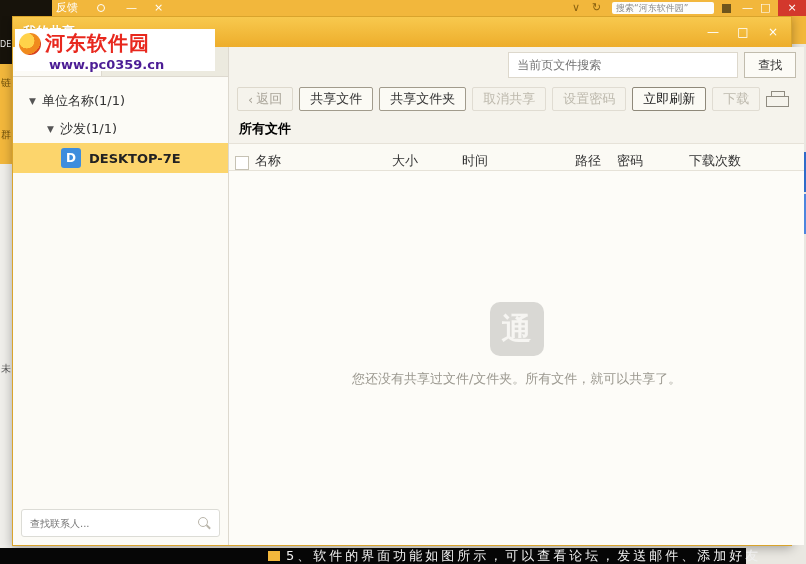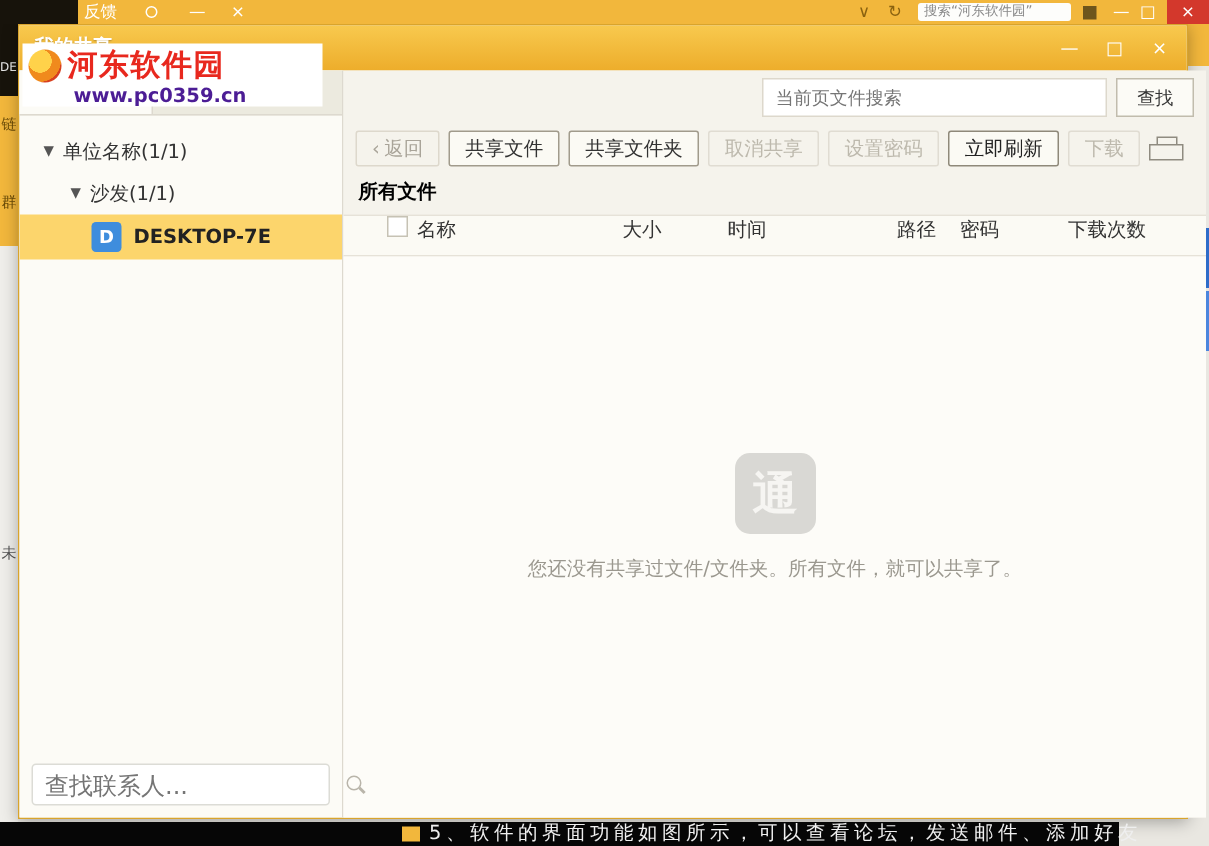--- a/index.html
+++ b/index.html
@@ -79,21 +79,21 @@
   .tree-item { height:28px; display:flex; align-items:center; font-size:13px; color:#333; cursor:default; }
   .tree-item .caret { font-size:9px; color:#555; margin-right:6px; }
   .ti-0 { padding-left:16px; }
   .ti-1 { padding-left:34px; }
   .tree-selected { height:30px; background:#fcd56c; display:flex; align-items:center; padding-left:48px; gap:8px;
                    font-weight:bold; font-size:13px; color:#222; cursor:default; }
   .d-icon { width:20px; height:20px; background:#3e8ddd; border-radius:3px; color:#fff; font-size:12px;
             font-weight:bold; text-align:center; line-height:20px; flex:0 0 20px; }
   .contact-search { margin:8px; height:28px; border:1px solid #dcdcd6; background:#fff; border-radius:3px;
                     display:flex; align-items:center; padding:0 8px; }
-  .contact-search input { border:0; outline:0; flex:1; font-size:16px; color:#555; background:transparent;
+  .contact-search input { border:0; outline:0; flex:1; font-size:10px; color:#555; background:transparent;
                           font-family:inherit; }
   .magnifier { width:14px; height:14px; position:relative; flex:0 0 14px; }
   .magnifier::before { content:""; position:absolute; left:1px; top:1px; width:8px; height:8px;
                        border:1.5px solid #b9b5aa; border-radius:50%; }
   .magnifier::after { content:""; position:absolute; left:9px; top:10px; width:5px; height:1.5px;
                       background:#b9b5aa; transform:rotate(45deg); }
 
   
   .right-panel { flex:1 1 auto; display:flex; flex-direction:column; background:#f5f3ec; }
   .search-row { height:36px; display:flex; align-items:center; justify-content:flex-end; padding:0 8px; gap:6px; }
@@ -106,22 +106,22 @@
             font-family:inherit; display:flex; align-items:center; gap:3px; cursor:default; white-space:nowrap; }
   .tb-muted { border:1px solid #ddd8cc; color:#a9a499; }
   .tb-on { border:1px solid #a19b8c; color:#333; background:#fbfaf4; }
   .tb-primary { border:1px solid #8f897a; color:#222; background:#fbfaf4; }
   .tb-disabled { border:1px solid #e0dcd2; color:#bdb9ad; }
   .printer { width:22px; height:16px; position:relative; margin-left:auto; margin-right:8px; }
   .printer::before { content:""; position:absolute; left:5px; top:0; width:12px; height:5px; border:1.5px solid #8f8b80; }
   .printer::after { content:""; position:absolute; left:0; top:5px; width:21px; height:9px; border:1.5px solid #8f8b80;
                     background:#f5f3ec; }
   .section-row { height:28px; line-height:28px; padding-left:10px; font-size:13px; font-weight:bold; color:#000000; }
-  .thead { height:28px; display:flex; align-items:flex-start; background:#fbfaf4;
-           border-top:1px solid #e6e2d8; border-bottom:1px solid #e6e2d8; font-size:13px; color:#333;padding-left:23px; }
+  .thead { height:28px; display:flex; align-items:flex-end; background:#fbfaf4;
+           border-top:1px solid #e6e2d8; border-bottom:1px solid #e6e2d8; font-size:13px; color:#333; }
   .cb { width:14px; height:14px; border:1px solid #c6c2b4; background:#fff; margin:0 6px; flex:0 0 14px; }
   .th { white-space:nowrap; overflow:hidden; }
   .th-c0 { width:137px; } .th-c1 { width:70px; } .th-c2 { width:113px; }
   .th-c3 { width:42px; } .th-c4 { width:72px; } .th-c5 { flex:1; }
   .content { flex:1 1 auto; background:#fdfcf8; display:flex; flex-direction:column; align-items:center;
              justify-content:center; gap:14px; padding-bottom:26px; }
   .empty-icon { width:54px; height:54px; border-radius:10px; background:#d9d8d4; color:#f6f5f2; font-size:30px;
                 font-weight:bold; display:flex; align-items:center; justify-content:center; }
   .empty-msg { font-size:13px; color:#9b988f; }
 </style>

